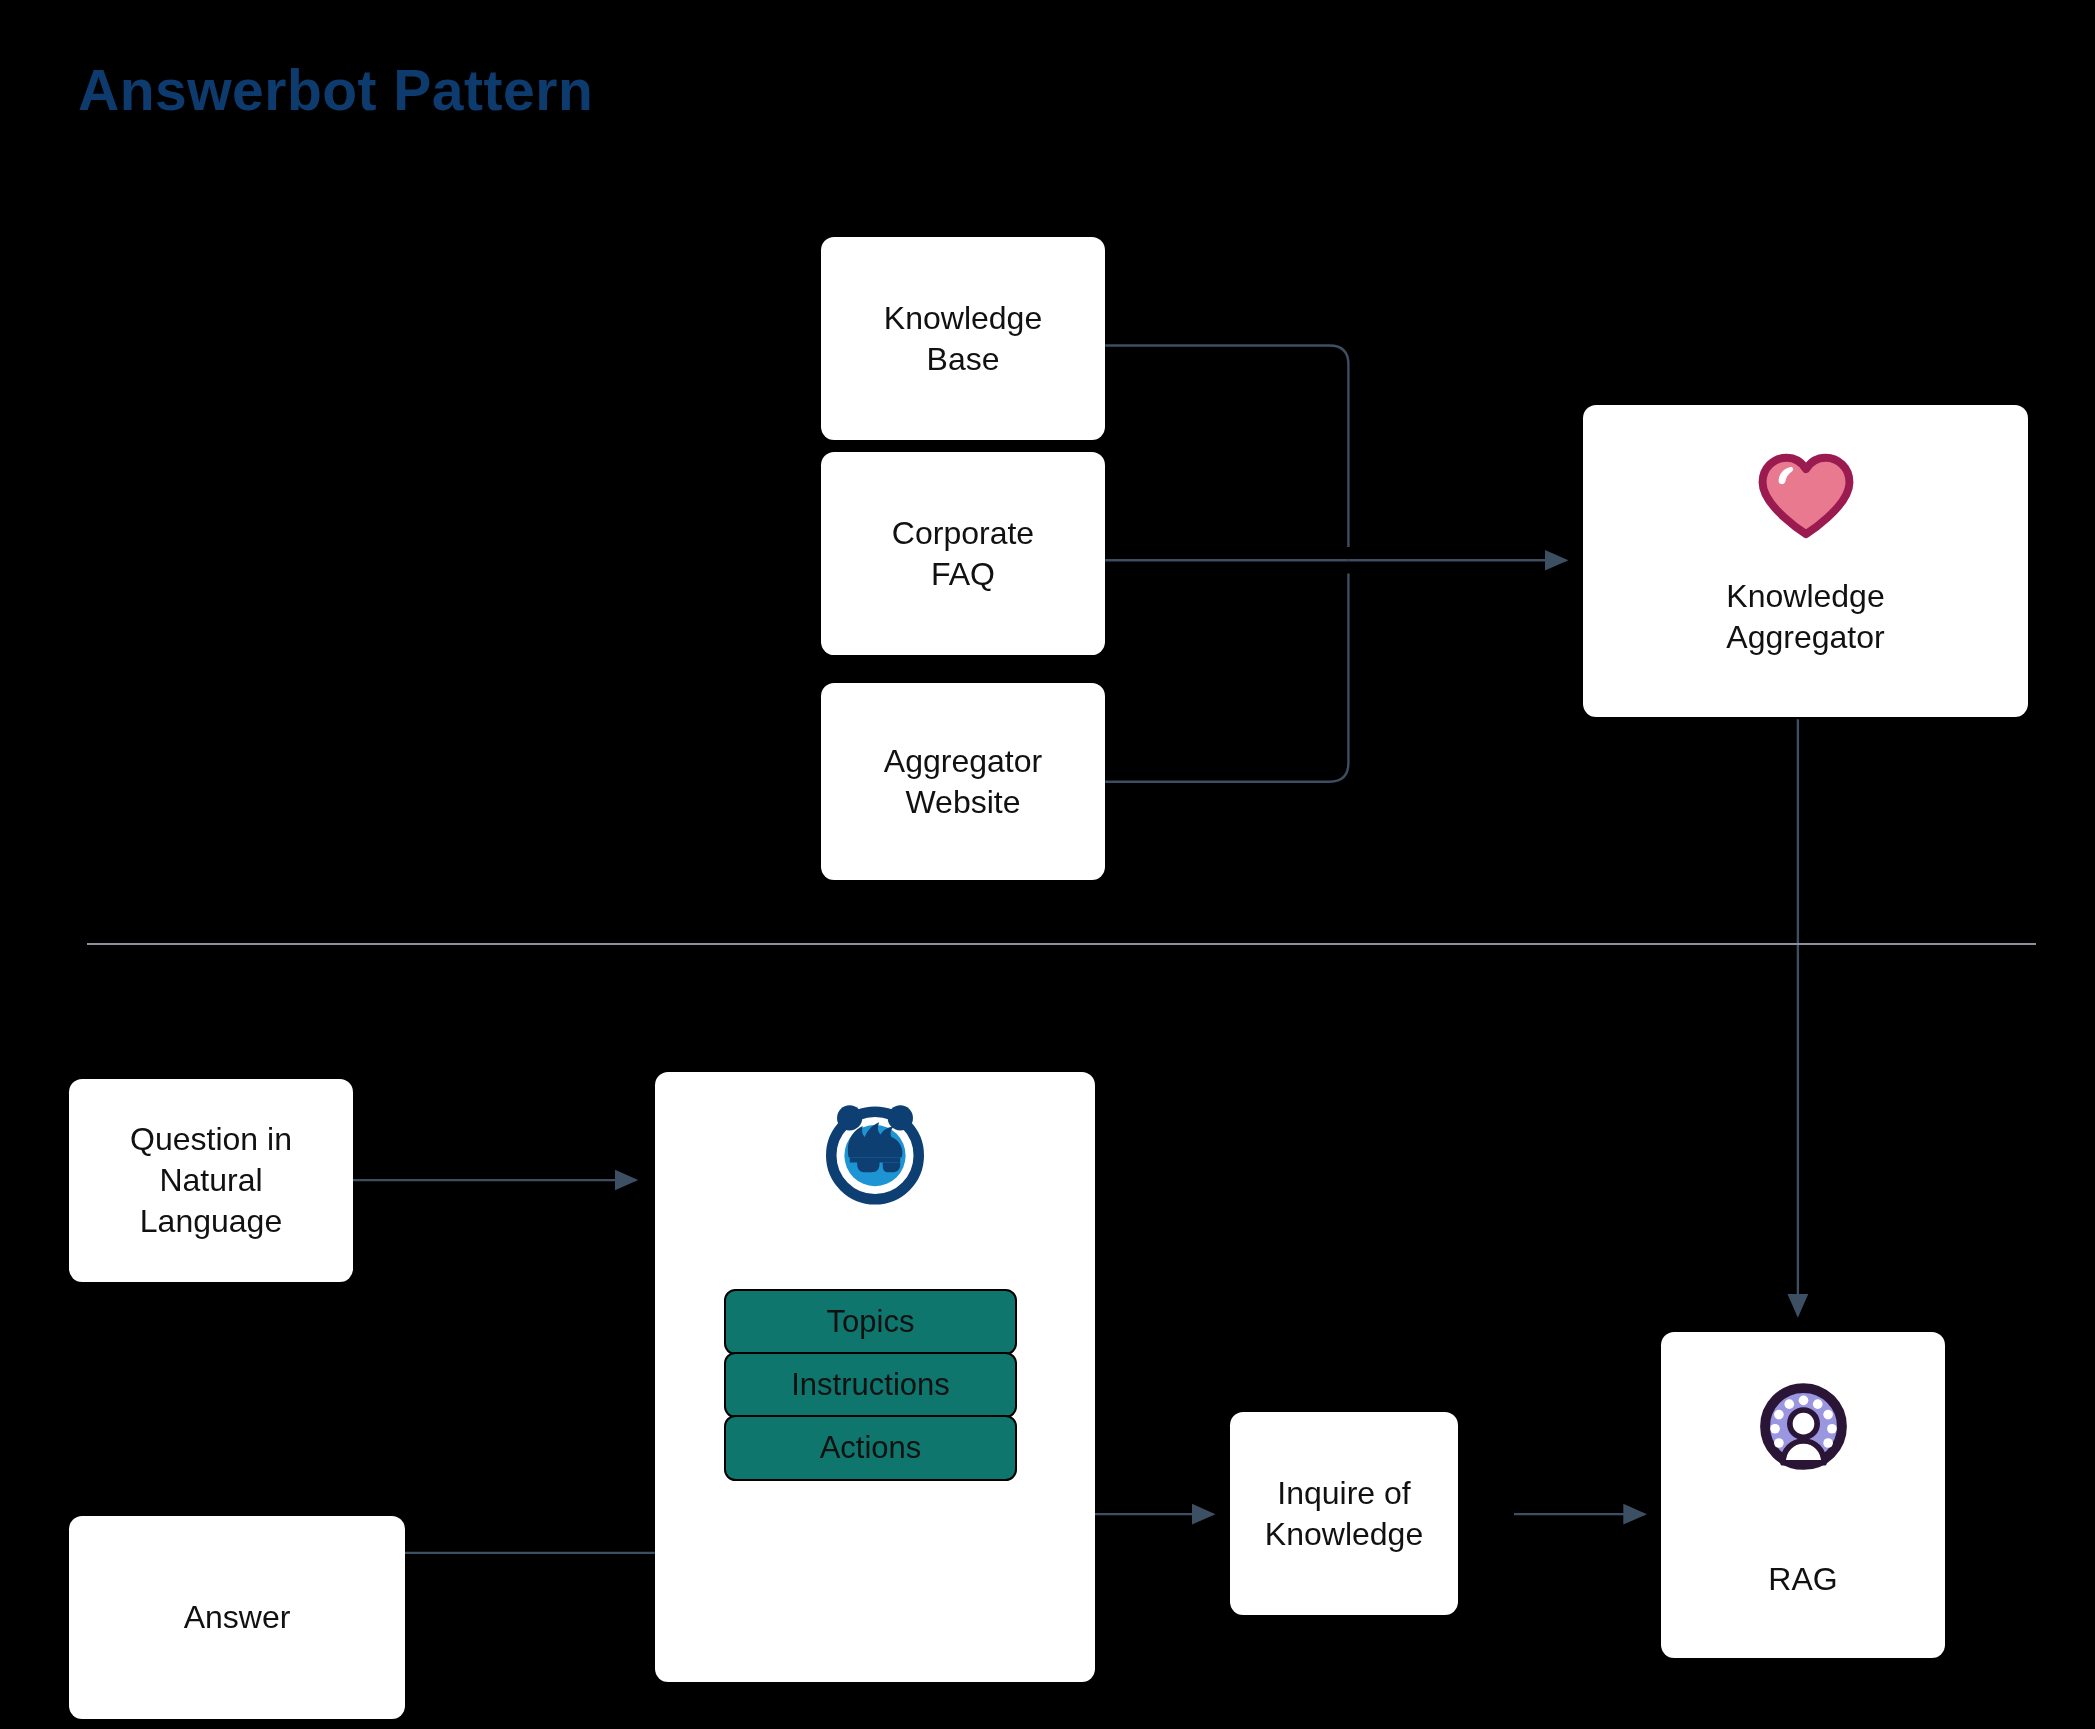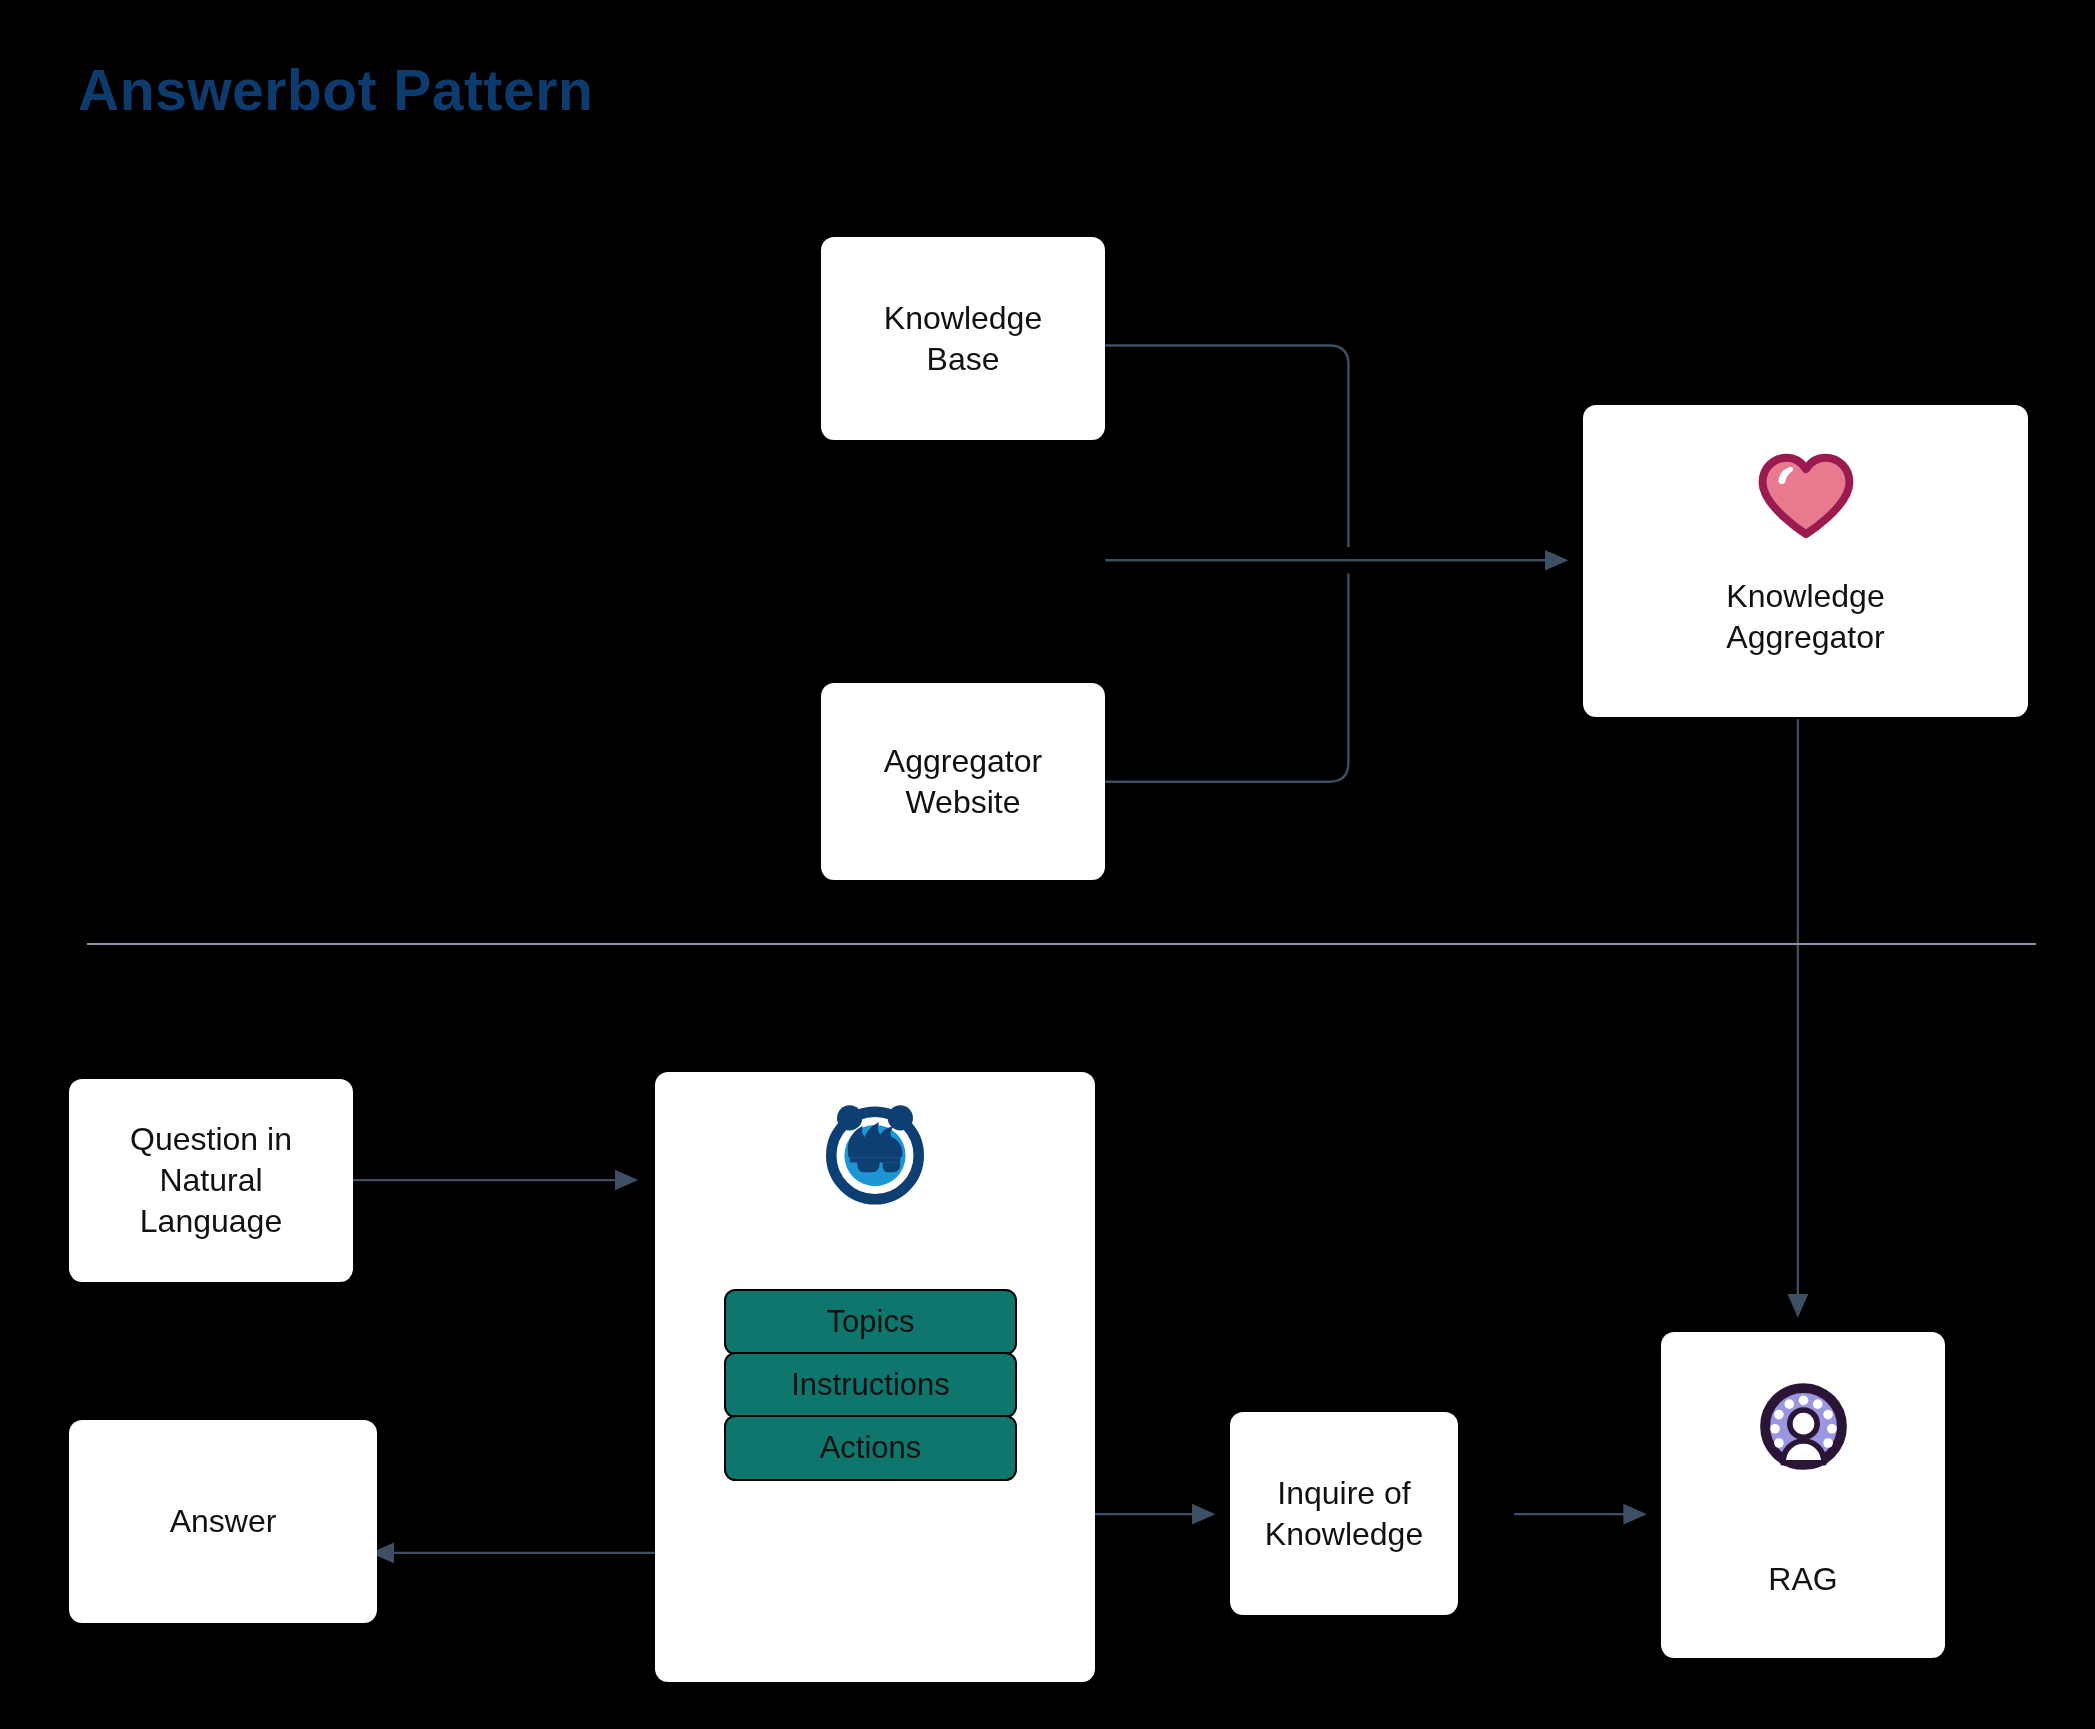--- a/index.html
+++ b/index.html
@@ -66,21 +66,21 @@
   #node-knowledge-aggregator .node-label { margin-top: 36px; }
   
   #node-rag {
     left: 1661px; top: 1332px; width: 284px; height: 326px;
     justify-content: flex-start;
   }
   #node-rag .icon-wrap { margin-top: 49px; }
   #node-rag .node-label { margin-top: 87px; }
   
   #node-question { left: 69px; top: 1079px; width: 284px; height: 203px; }
-  #node-answer   { left: 69px; top: 1420px; width: 308px; height: 203px; }
+  #node-answer   { left: 69px; top: 1516px; width: 336px; height: 203px; }
   
   #node-inquire  { left: 1230px; top: 1412px; width: 228px; height: 203px; }
   
   #node-answerbot {
     left: 655px; top: 1072px; width: 440px; height: 610px;
     justify-content: flex-start;
   }
   #node-answerbot .icon-wrap { margin-top: 26.5px; }
   .subbox-stack {
     position: absolute;
@@ -145,20 +145,24 @@
     <path d="M1600,1600 L1738,1600" fill="none" stroke="#3d4f63" stroke-width="2.5" marker-end="url(#ah)"></path>
   </svg>
 
   <div class="divider"></div>
 
   <div class="node" id="node-knowledge-base">
     <div class="node-label">Knowledge
 Base</div>
   </div>
 
+  <div class="node" id="node-corporate-faq">
+    <div class="node-label">Corporate
+FAQ</div>
+  </div>
 
   <div class="node" id="node-regulatory-website">
     <div class="node-label">Aggregator
 Website</div>
   </div>
 
   <div class="node" id="node-knowledge-aggregator">
     <div class="icon-wrap">
       <svg class="node-icon" width="102" height="91" viewBox="0 0 54 48">
         <path d="M27 45 C27 45 4 30.5 4 17.5 C4 10.0 9.8 4.5 16.6 4.5 C21.0 4.5 24.8 6.9 27 10.6 C29.2 6.9 33.0 4.5 37.4 4.5 C44.2 4.5 50 10.0 50 17.5 C50 30.5 27 45 27 45 Z" fill="#e8798f" stroke="#9b1b50" stroke-width="4.2" stroke-linejoin="round"></path>

